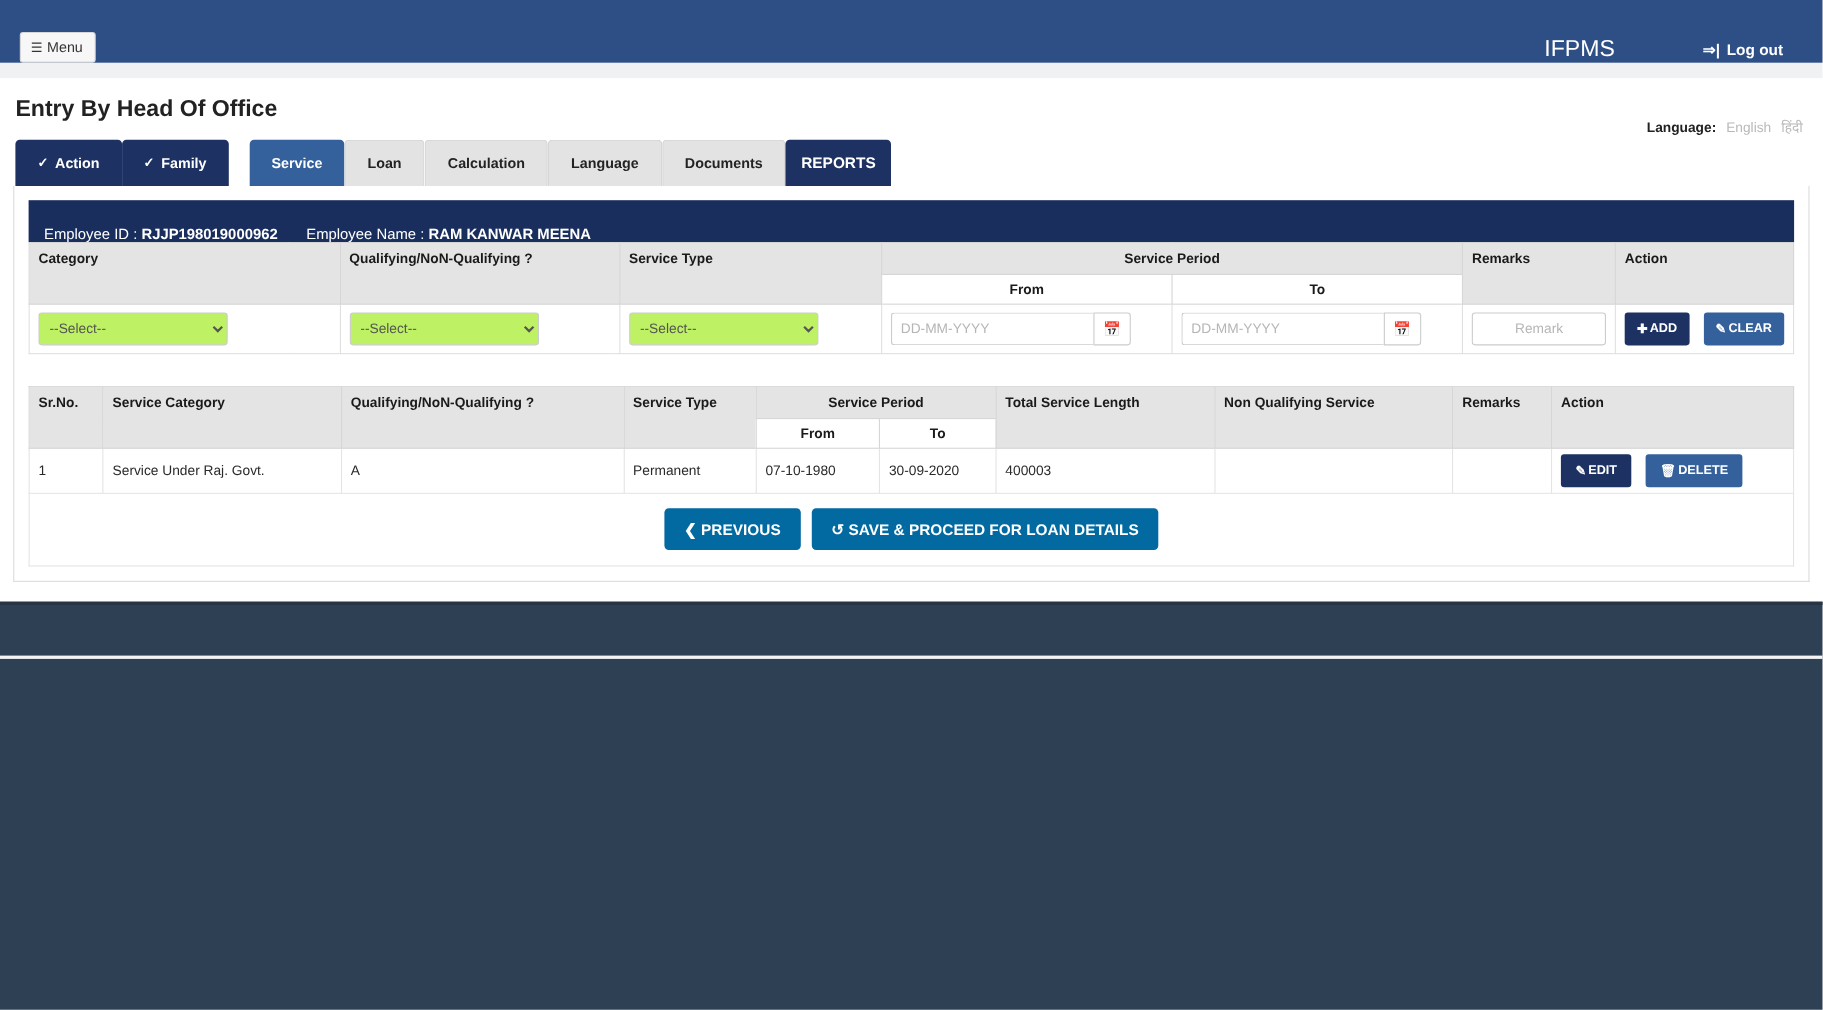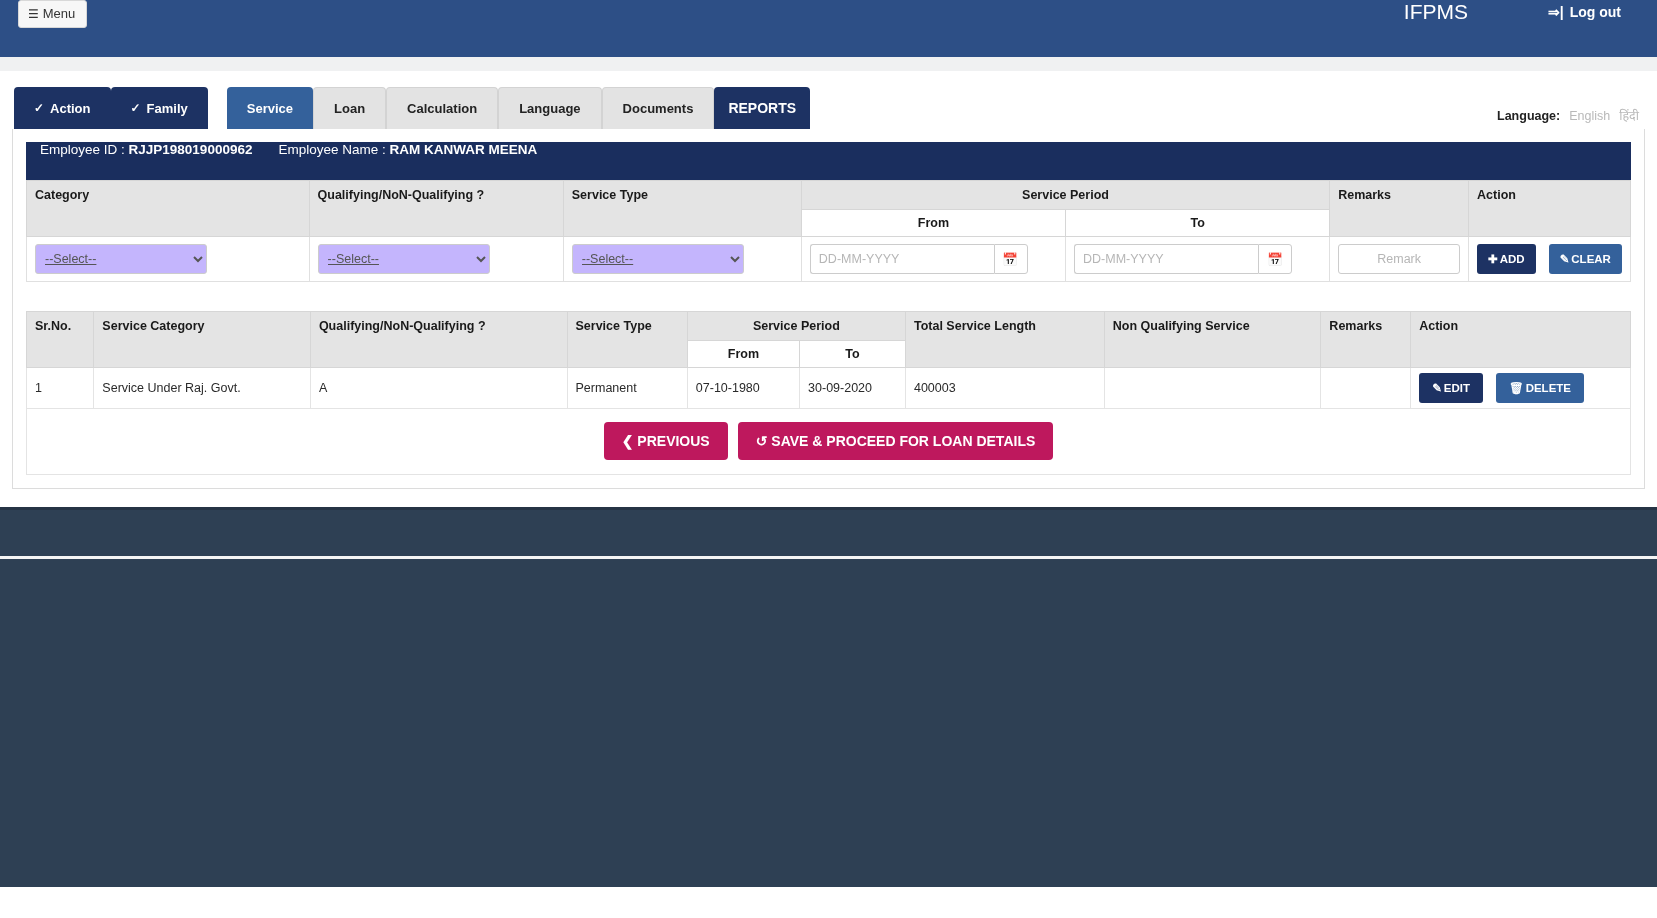--- a/index.html
+++ b/index.html
@@ -10,21 +10,21 @@
     background: #ffffff;
     font-family: "Liberation Sans", sans-serif;
     overflow: hidden;
   }
 
   
   .navbar {
     height: 57px;
     background: #2d4f86;
     display: flex;
-    align-items: flex-start;
+    align-items: flex-end;
     padding: 0 18px;
     position: relative;
   }
   .menu-btn {
     background: #f7f7f7;
     border: 1px solid #d8d8d8;
     border-radius: 3px;
     color: #333;
     font-size: 13px;
     padding: 6px 11px 7px 9px;
@@ -125,21 +125,21 @@
     padding: 13px;
     min-height: 345px;
   }
 
   
   .emp-bar {
     background: #1a2e5e;
     color: #ffffff;
     height: 38px;
     display: flex;
-    align-items: flex-start;
+    align-items: flex-end;
     padding: 0 14px;
     font-size: 13.5px;
     gap: 26px;
   }
   .emp-bar b { font-weight: bold; }
 
   
   table.grid {
     width: 100%;
     border-collapse: collapse;
@@ -169,24 +169,23 @@
   }
 
   select.sel {
     width: 100%;
     max-width: 172px;
     height: 30px;
     font-size: 12.5px;
     padding: 3px 5px;
     border: 1px solid #ccc;
     border-radius: 3px;
-    background: #c4b5fd;
+    background: #bef264;
     color: #555;
     font-family: "Liberation Sans", sans-serif;
-    text-decoration: underline;
   }
   .date-wrap { display: flex; width: 100%; max-width: 218px; }
   .date-wrap input {
     flex: 1;
     height: 30px;
     border: 1px solid #ccc;
     border-right: none;
     border-radius: 3px 0 0 3px;
     padding: 3px 8px;
     font-size: 12.5px;
@@ -272,21 +271,21 @@
   .btn-bar {
     display: flex;
     justify-content: center;
     gap: 10px;
     padding: 13px 0 14px 0;
     border: 1px solid #e4e4e4;
     border-top: none;
     background: #ffffff;
   }
   .btn-lg {
-    background: #be185d;
+    background: #0369a1;
     color: #ffffff;
     border: none;
     border-radius: 4px;
     font-size: 14px;
     font-weight: bold;
     padding: 11px 18px;
     cursor: pointer;
     white-space: nowrap;
     font-family: "Liberation Sans", sans-serif;
   }
@@ -320,20 +319,21 @@
       <span class="logout-icon">⇒|</span>
       <span>Log out</span>
     </div>
   </div>
 </div>
 
 <div class="sub-strip"></div>
 
 <div class="page">
 
+  <div class="page-title">Entry By Head Of Office</div>
 
   <div class="lang-box">
     <span class="lang-label">Language:</span>
     <span class="lang-opt">English</span>
     <span class="lang-opt">हिंदी</span>
   </div>
 
   <div class="tabs">
     <div class="tab navy">
       <span class="check">✓</span>

